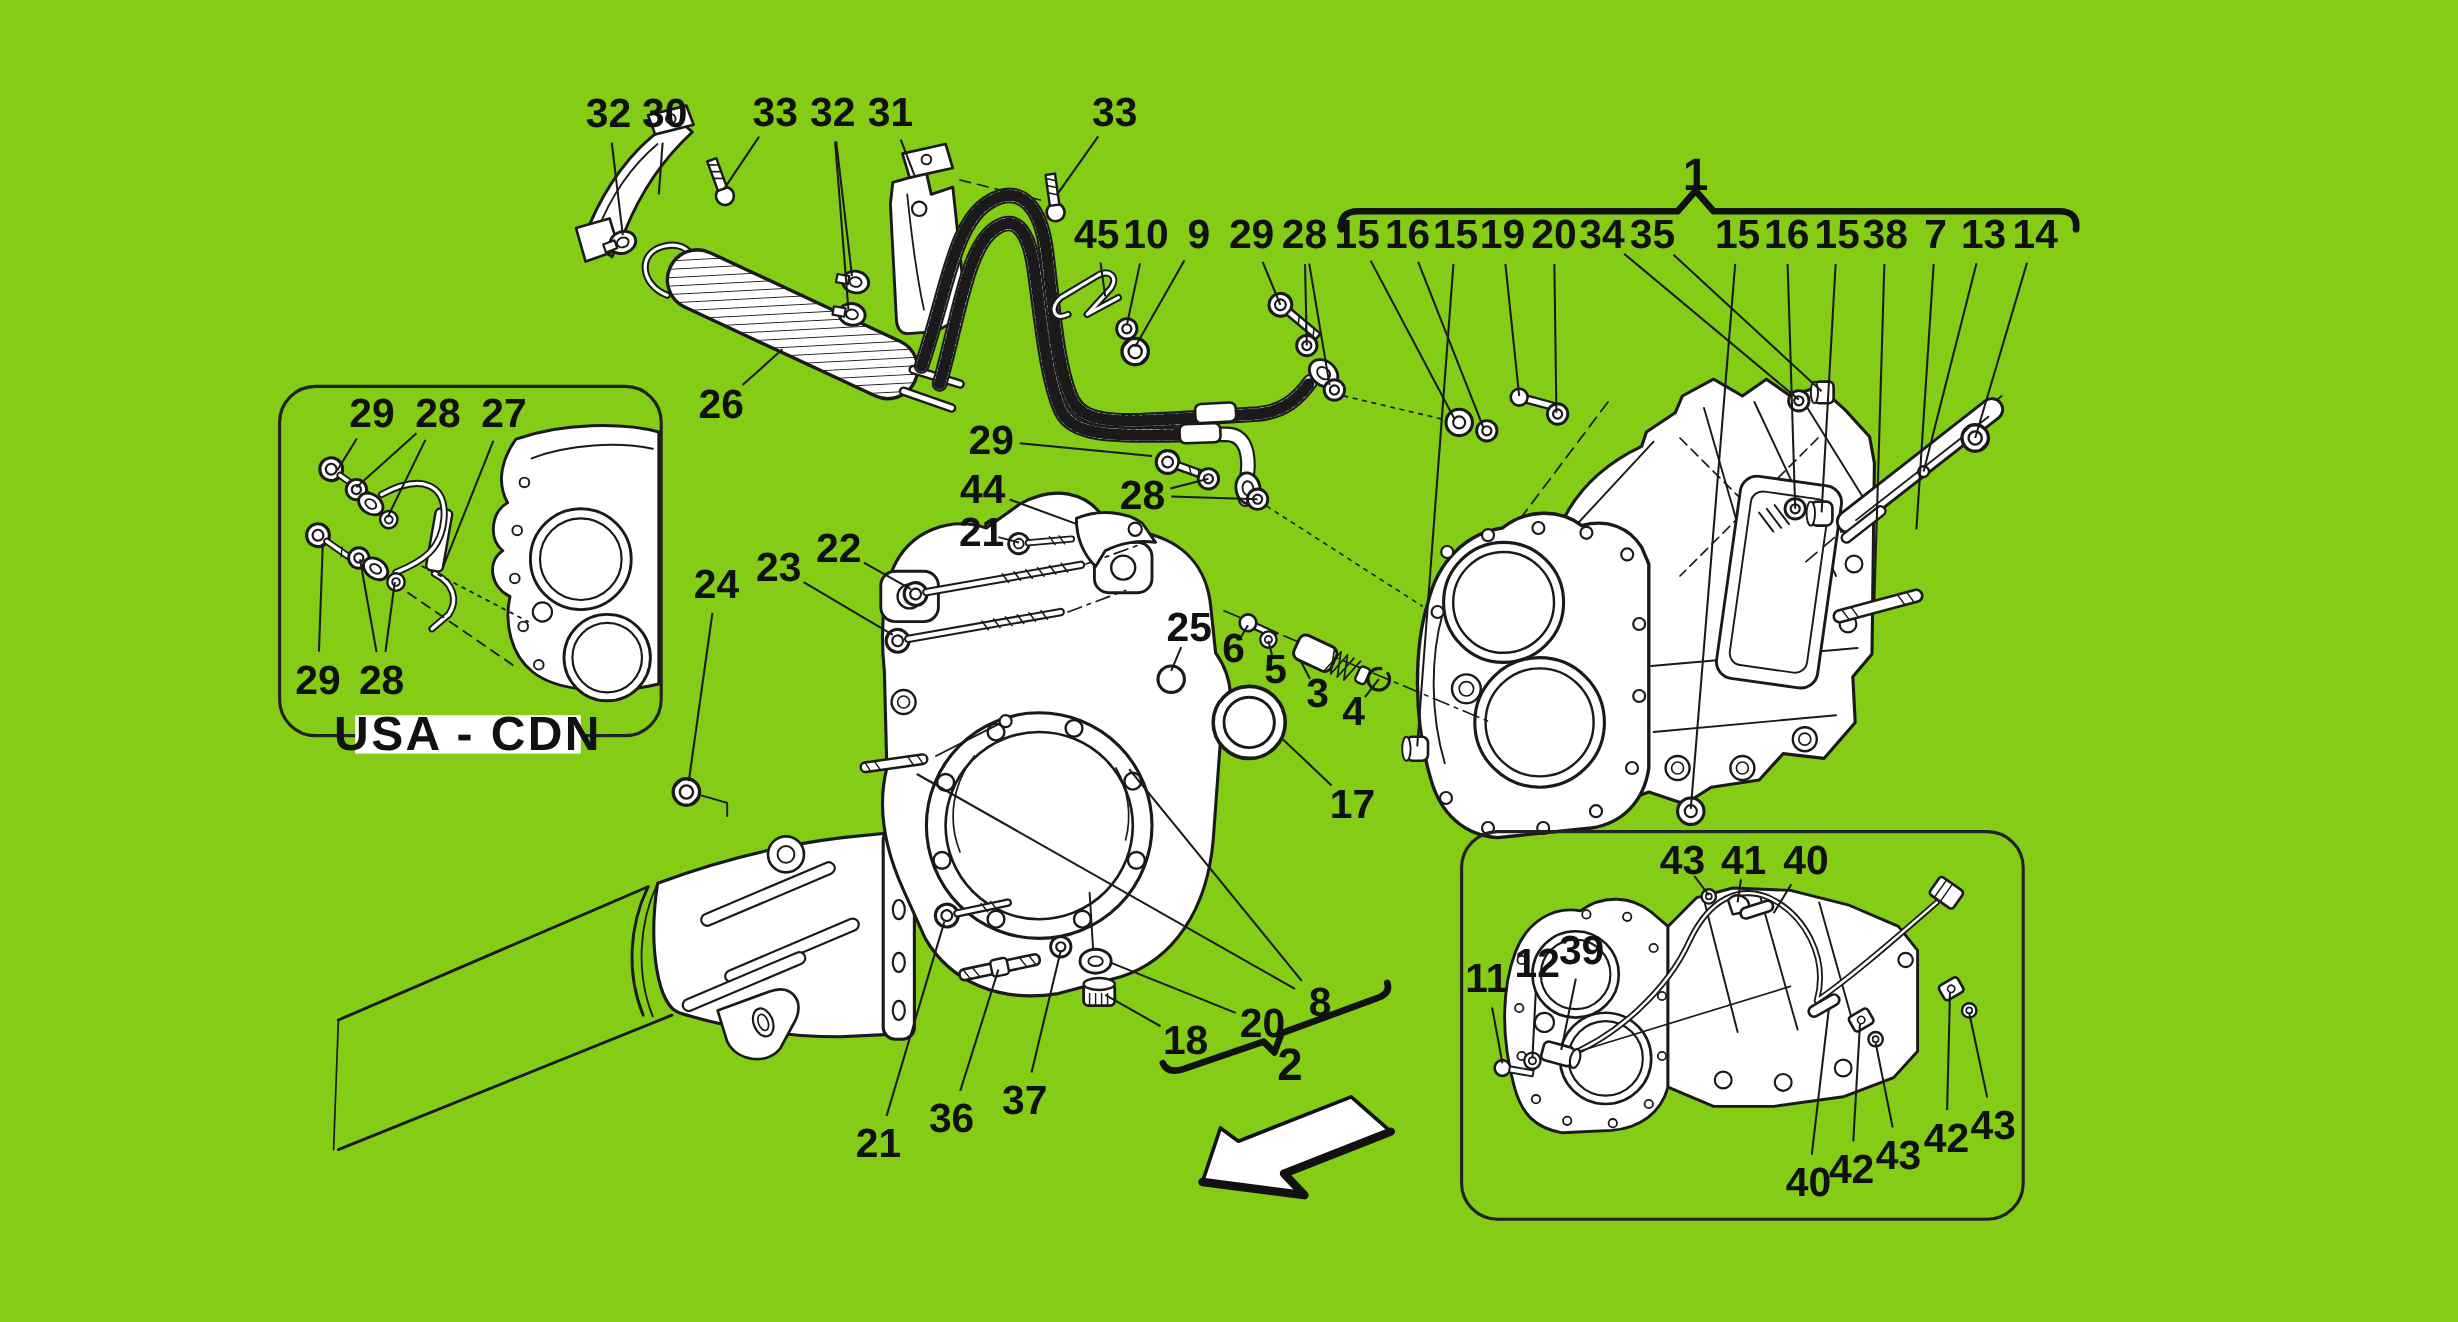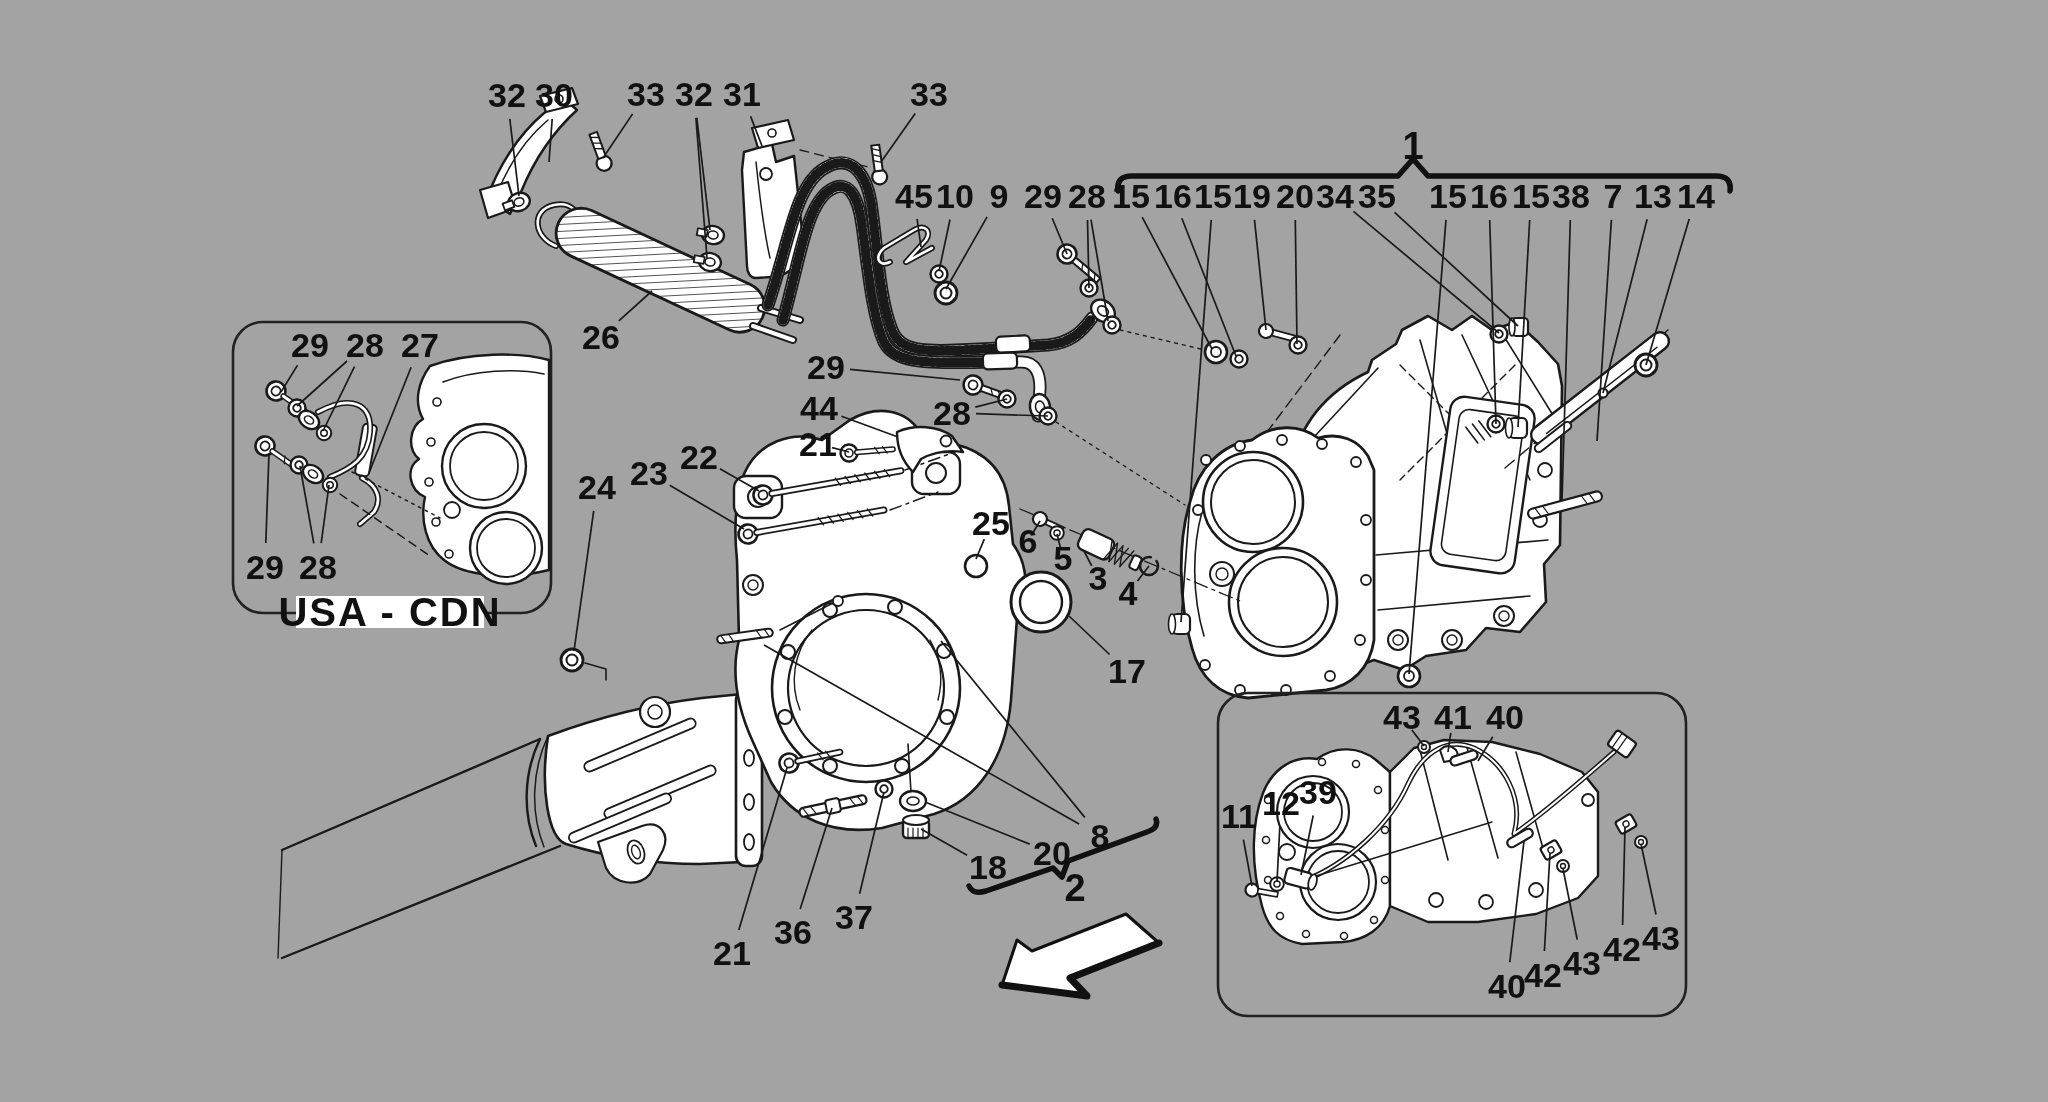--- a/index.html
+++ b/index.html
@@ -1,16 +1,16 @@
 <!DOCTYPE html>
 <html><head>
 <meta charset="utf-8">
 <style>
   html,body{margin:0;padding:0;background:#ffffff;}
-  .stage{position:relative;width:2048px;height:1102px;background:#a3a3a3;overflow:hidden;}
+  .stage{position:relative;width:2048px;height:1102px;background:#84cc16;overflow:hidden;}
   svg{display:block;}
   text{font-family:"Liberation Sans","DejaVu Sans",sans-serif;}
   .usa-label{letter-spacing:2px;}
 </style>
 </head>
 <body>
 
 <div class="stage">
 <svg id="diagram" width="2048" height="1102" viewBox="0 0 2048 1102">
   <defs>

